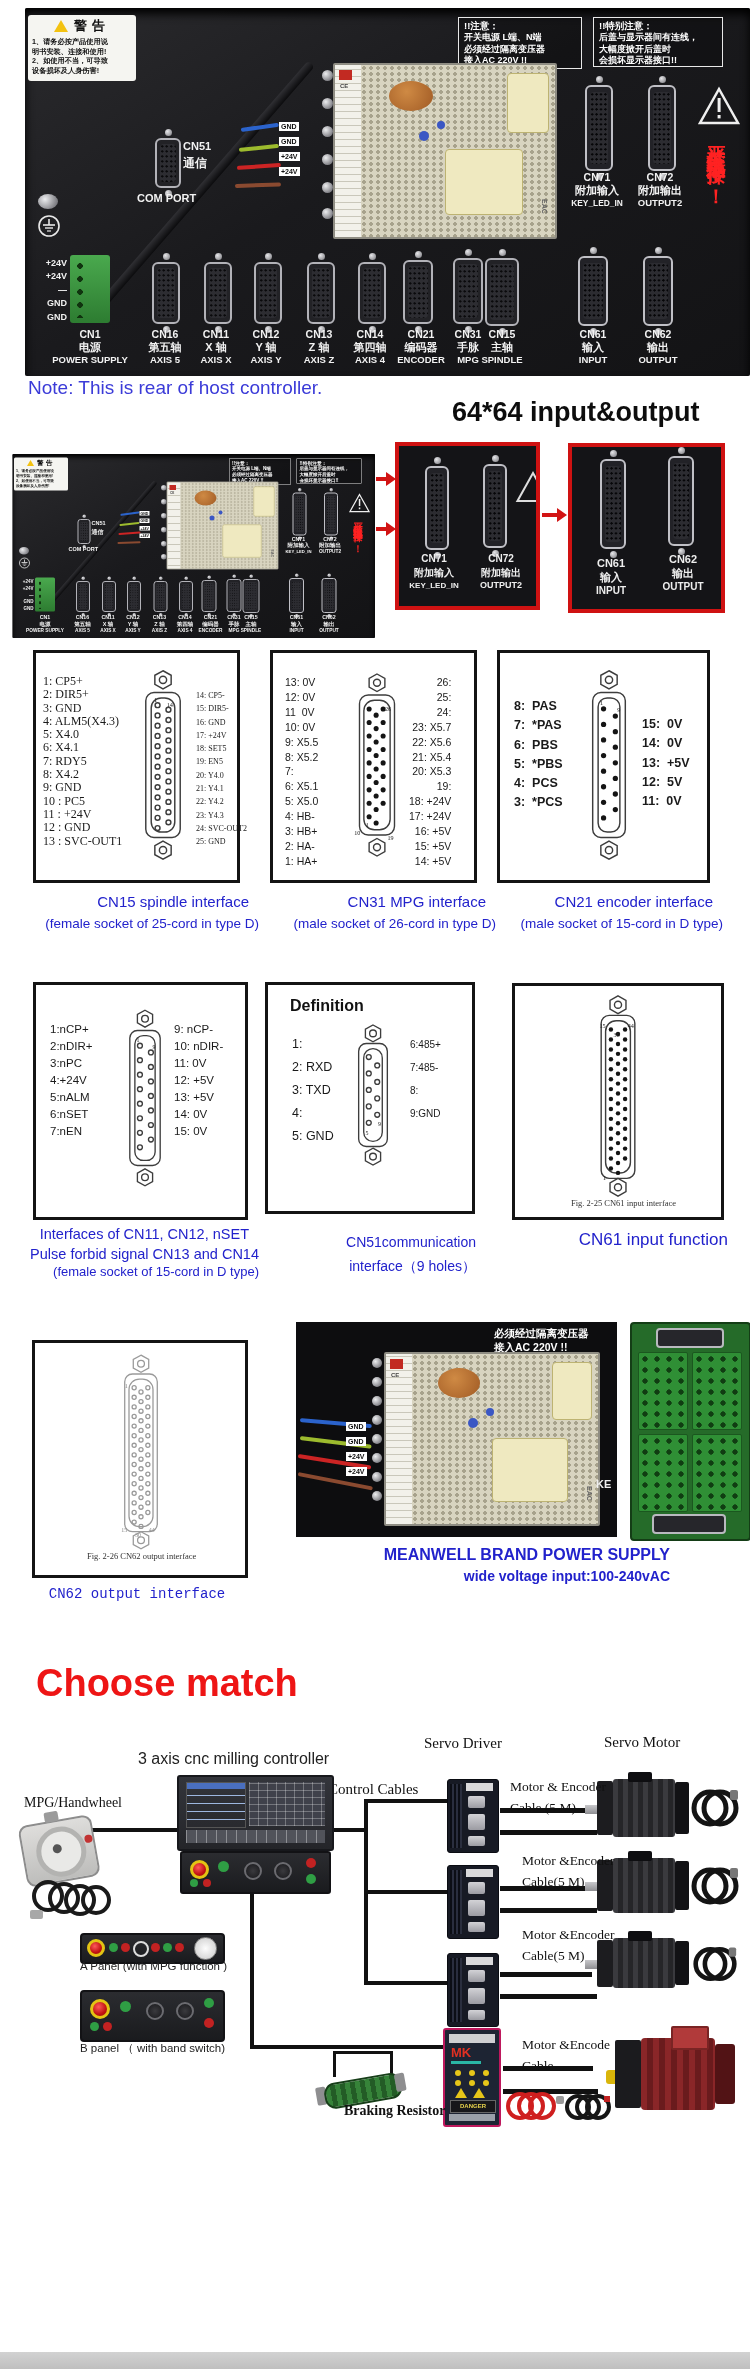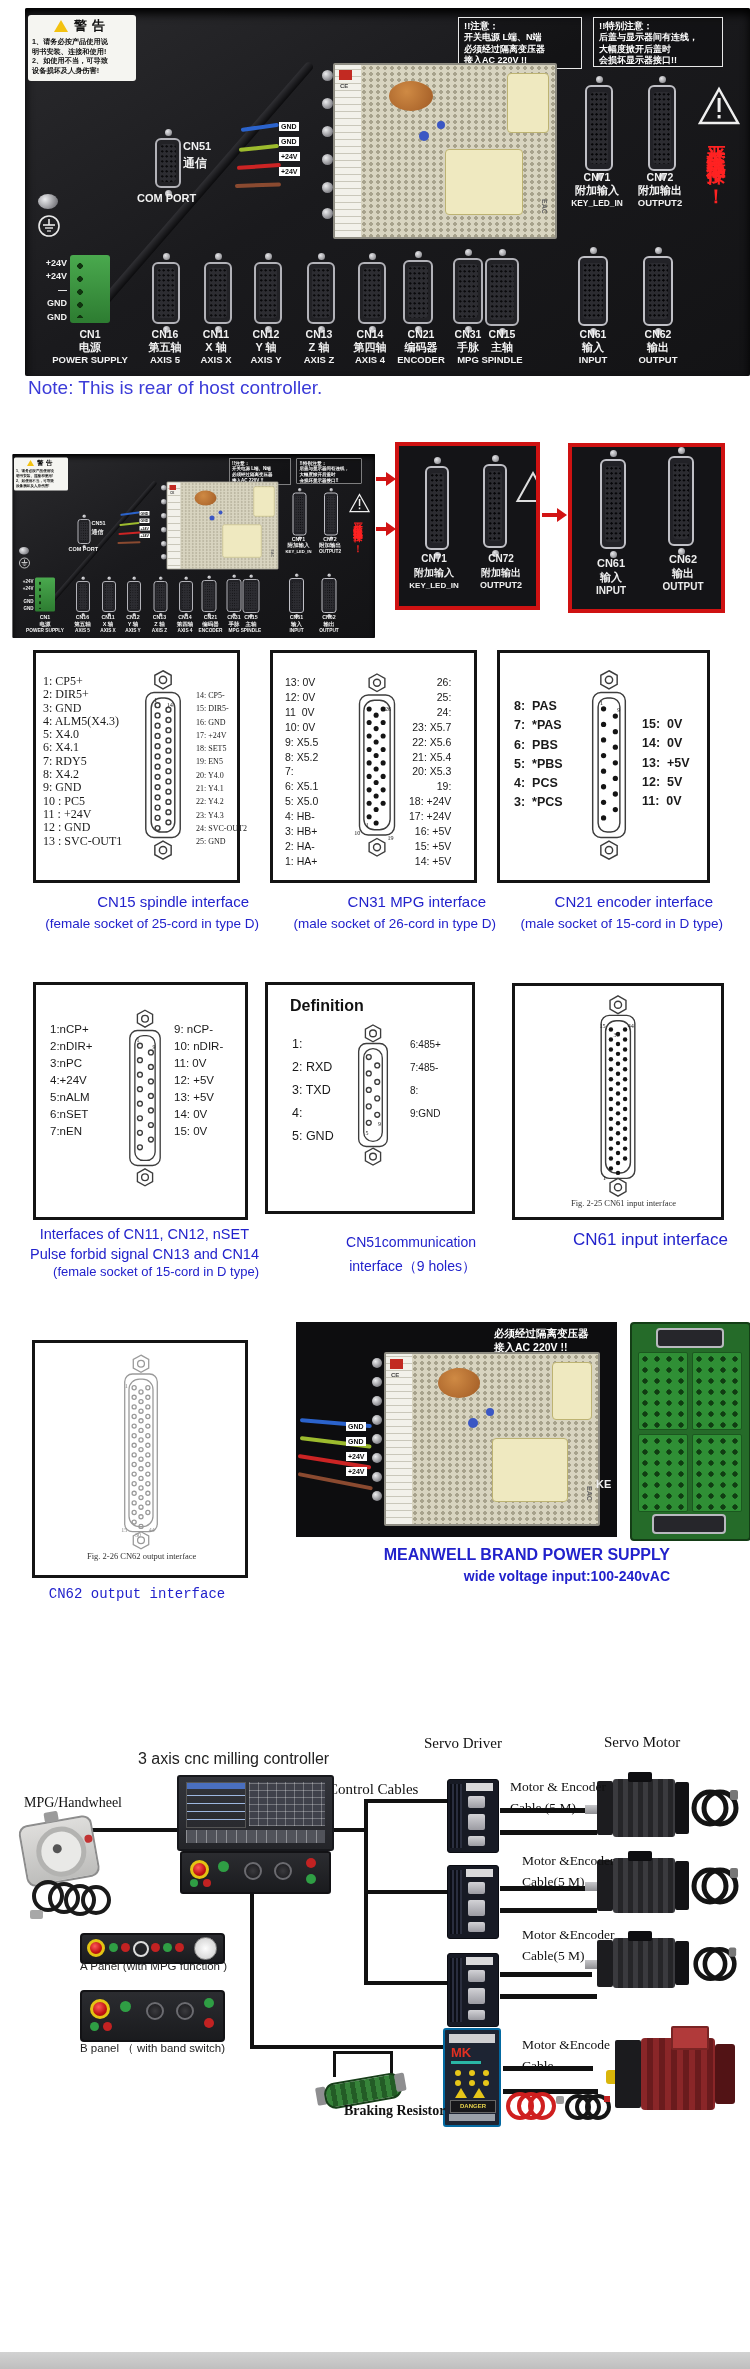--- a/index.html
+++ b/index.html
@@ -113,21 +113,21 @@
   .motor .mbody{position:absolute;left:16px;top:0;right:14px;height:100%;border-radius:3px;
         background:repeating-linear-gradient(90deg,#3a3a3e 0 5px,#252528 5px 10px);}
   .motor .cap{position:absolute;right:0;top:6%;width:14px;height:88%;background:#121215;border-radius:2px;}
   .motor .jbox{position:absolute;left:34%;top:-7px;width:26%;height:10px;background:#0e0e11;border-radius:2px;}
   .mpg{position:absolute;transform:rotate(-10deg);}
   .mpg .bodyp{position:absolute;left:0;top:0;width:70px;height:58px;background:linear-gradient(#dedddb,#bdbdbb);border:2px solid #8d8d8d;border-radius:9px;}
   .mpg .dial{position:absolute;left:14px;top:7px;width:40px;height:40px;border-radius:50%;border:5px solid #b3b3b1;background:#e9e9e7;}
   .mpg .dot{position:absolute;left:31px;top:24px;width:9px;height:9px;border-radius:50%;background:#555;}
   .mpg .plug{position:absolute;left:28px;top:-9px;width:14px;height:10px;background:#9b9b9b;border-radius:2px;}
   .mpg .rb{position:absolute;left:64px;top:20px;width:8px;height:8px;border-radius:50%;background:#c23333;}
-  .smk{position:absolute;background:#1d2433;border:2px solid #0369a1;border-radius:3px;text-decoration:underline;}
+  .smk{position:absolute;background:#1d2433;border:2px solid #be185d;border-radius:3px;text-decoration:underline;}
   .smk .top{position:absolute;left:4px;top:4px;width:46px;height:9px;background:#cfcfd2;}
   .smk .mk{position:absolute;left:6px;top:15px;color:#e03022;font-weight:bold;font-size:13px;font-family:"Liberation Sans",sans-serif;}
   .smk .teal{position:absolute;left:6px;top:31px;width:30px;height:3px;background:#2ab5a5;}
   .smk .ydot{position:absolute;width:6px;height:6px;border-radius:50%;background:#e6c619;}
   .smk .wtri{position:absolute;width:0;height:0;border-left:6px solid transparent;border-right:6px solid transparent;border-bottom:10px solid #e6c619;}
   .smk .danger{position:absolute;left:5px;top:70px;width:44px;height:11px;background:#17171a;border:1px solid #666;
         color:#e8d44d;font-size:6px;font-weight:bold;text-align:center;line-height:11px;}
   .smk .bot{position:absolute;left:4px;top:84px;width:46px;height:7px;background:#9aa0a8;}
   .smotor{position:absolute;}
   .smotor .sflange{position:absolute;left:0;top:6px;width:26px;height:68px;background:#1b1b1e;border-radius:2px;}
@@ -369,20 +369,21 @@
         <div class="e">INPUT</div>
     </div>
     <div class="clabel" style="left:599px;top:320px;width:68px;">
       <div class="a">CN62</div>
         <div class="c">输出</div>
         <div class="e">OUTPUT</div>
     </div>
   </section>
 
   <div class="note" style="left:28px;top:377px;">Note: This is rear of host controller.</div>
+  <div class="headline" style="left:452px;top:397px;">64*64 input&amp;output</div>
 
   <div id="mini-slot">
       <section class="panel">
     <div class="wlabel">
       <div class="t">
             <span class="tri"></span>
             <span>警告</span>
           </div>
       <div class="l">
             <div>1、请务必按产品使用说</div>
@@ -987,21 +988,21 @@
         <circle cx="43" cy="185.6" r="2.5" fill="#141414"></circle>
       <text class="mk" x="14" y="38">15</text>
       <text class="mk" x="30" y="48">30</text>
       <text class="mk" x="46" y="38">44</text>
       <text class="mk" x="18" y="210">1</text>
       <polygon class="ol" points="35,208 44,213 44,223 35,228 26,223 26,213"></polygon>
         <circle class="ol" cx="35" cy="218" r="4"></circle>
     </svg>
     <div class="figtxt" style="left:56px;top:212px;width:150px;">Fig. 2-25 CN61 input interface</div>
   </div>
-  <div class="cap" style="left:502px;top:1230px;width:226px;font-size:17px;">CN61 input interface</div>
+  <div class="cap" style="left:502px;top:1230px;width:226px;font-size:17px;">CN61 input function</div>
 
   <div class="pinbox" style="left:32px;top:1340px;width:210px;height:232px;">
     <svg style="position:absolute;left:76px;top:10px;" width="60" height="198" viewBox="0 0 70 230">
       <polygon class="olg" points="35,2 44,7 44,17 35,22 26,17 26,7"></polygon>
         <circle class="olg" cx="35" cy="12" r="4"></circle>
       <rect class="olg" x="16" y="24" width="38" height="184" rx="9"></rect>
       <rect class="olg" x="21" y="30" width="28" height="172" rx="12"></rect>
       <circle class="olg" cx="27" cy="40" r="2.4"></circle>
         <circle class="olg" cx="27" cy="51.2" r="2.4"></circle>
         <circle class="olg" cx="27" cy="62.4" r="2.4"></circle>
@@ -1101,20 +1102,21 @@
 
   <div class="gboard" style="left:630px;top:1322px;width:117px;height:215px;">
     <div class="hconn" style="left:24px;top:4px;width:64px;height:16px;"></div>
     <div class="tblock" style="left:6px;top:28px;width:48px;height:76px;"></div>
     <div class="tblock" style="left:60px;top:28px;width:48px;height:76px;"></div>
     <div class="tblock" style="left:6px;top:110px;width:48px;height:76px;"></div>
     <div class="tblock" style="left:60px;top:110px;width:48px;height:76px;"></div>
     <div class="hconn" style="left:20px;top:190px;width:70px;height:16px;"></div>
   </div>
 
+  <div class="cmtitle" style="left:36px;top:1662px;">Choose match</div>
 
   <div class="abs serif" style="left:424px;top:1735px;font-size:15px;">Servo Driver</div>
   <div class="abs serif" style="left:604px;top:1734px;font-size:15px;">Servo Motor</div>
   <div class="abs" style="left:138px;top:1750px;font-size:16px;color:#222;">3 axis cnc milling controller</div>
   <div class="abs serif" style="left:328px;top:1781px;font-size:15px;">Control Cables</div>
   <div class="abs serif" style="left:24px;top:1795px;font-size:14px;">MPG/Handwheel</div>
 
   <div class="dline" style="left:92px;top:1828px;width:85px;height:4px;"></div>
   <div class="dline" style="left:330px;top:1828px;width:36px;height:4px;"></div>
   <div class="dline" style="left:364px;top:1799px;width:4px;height:186px;"></div>

